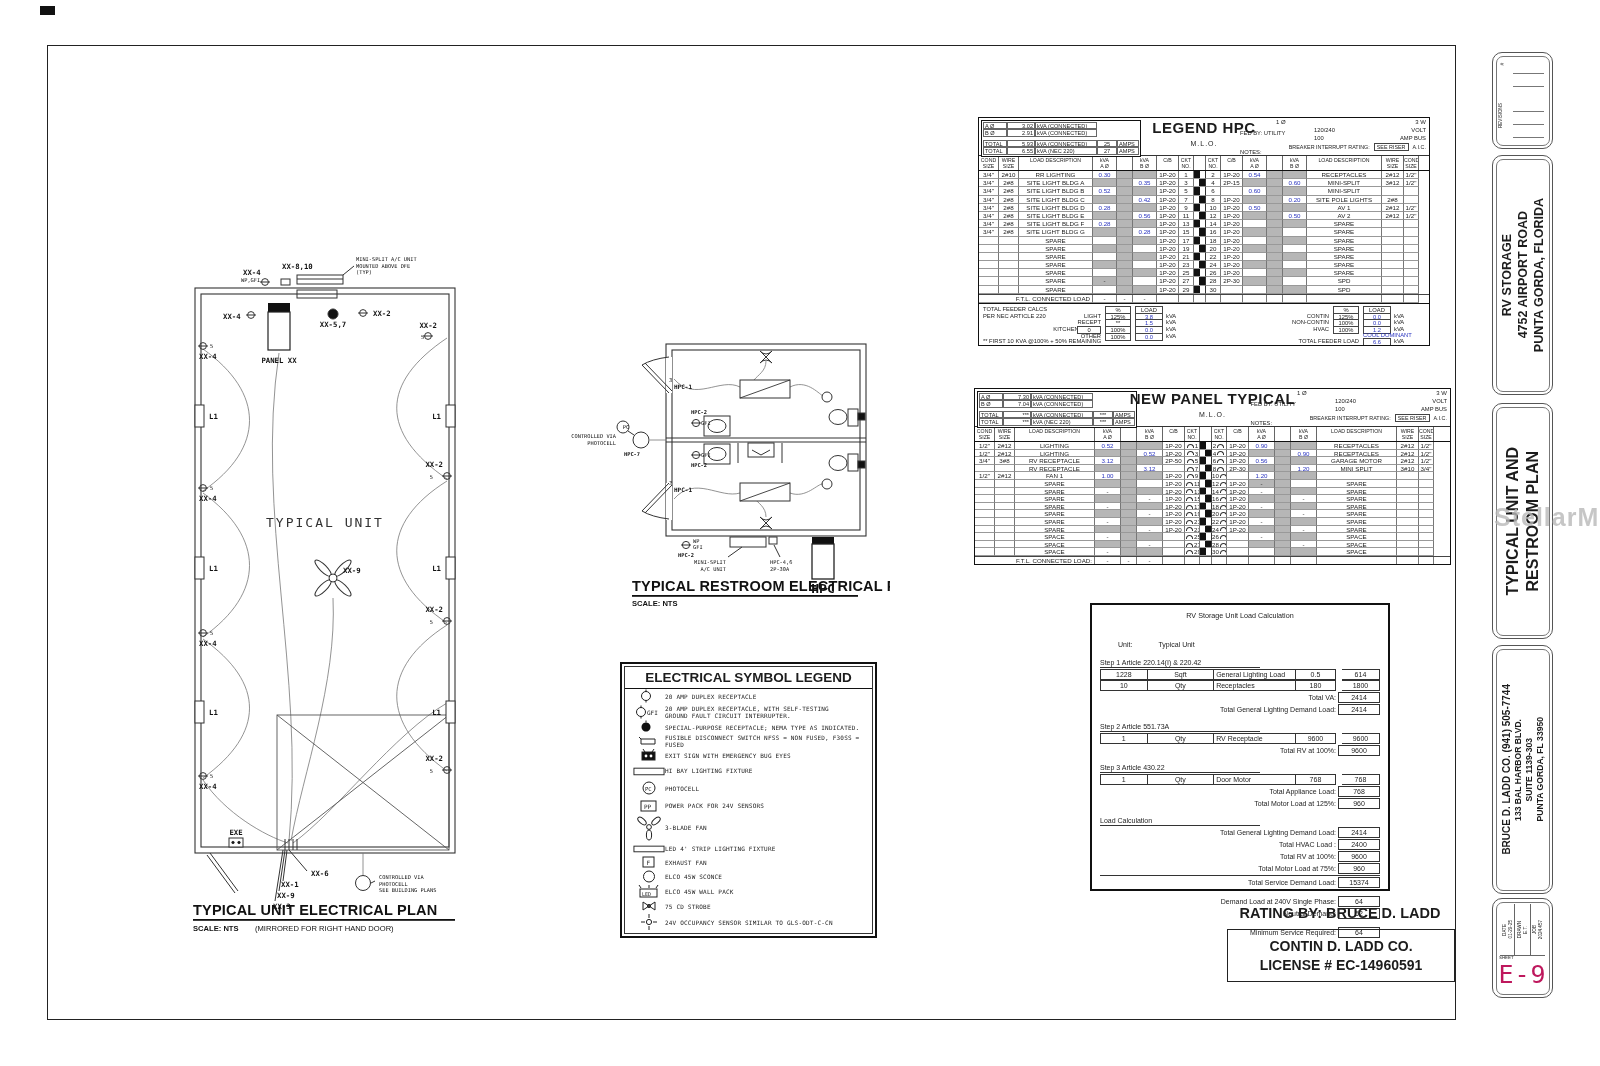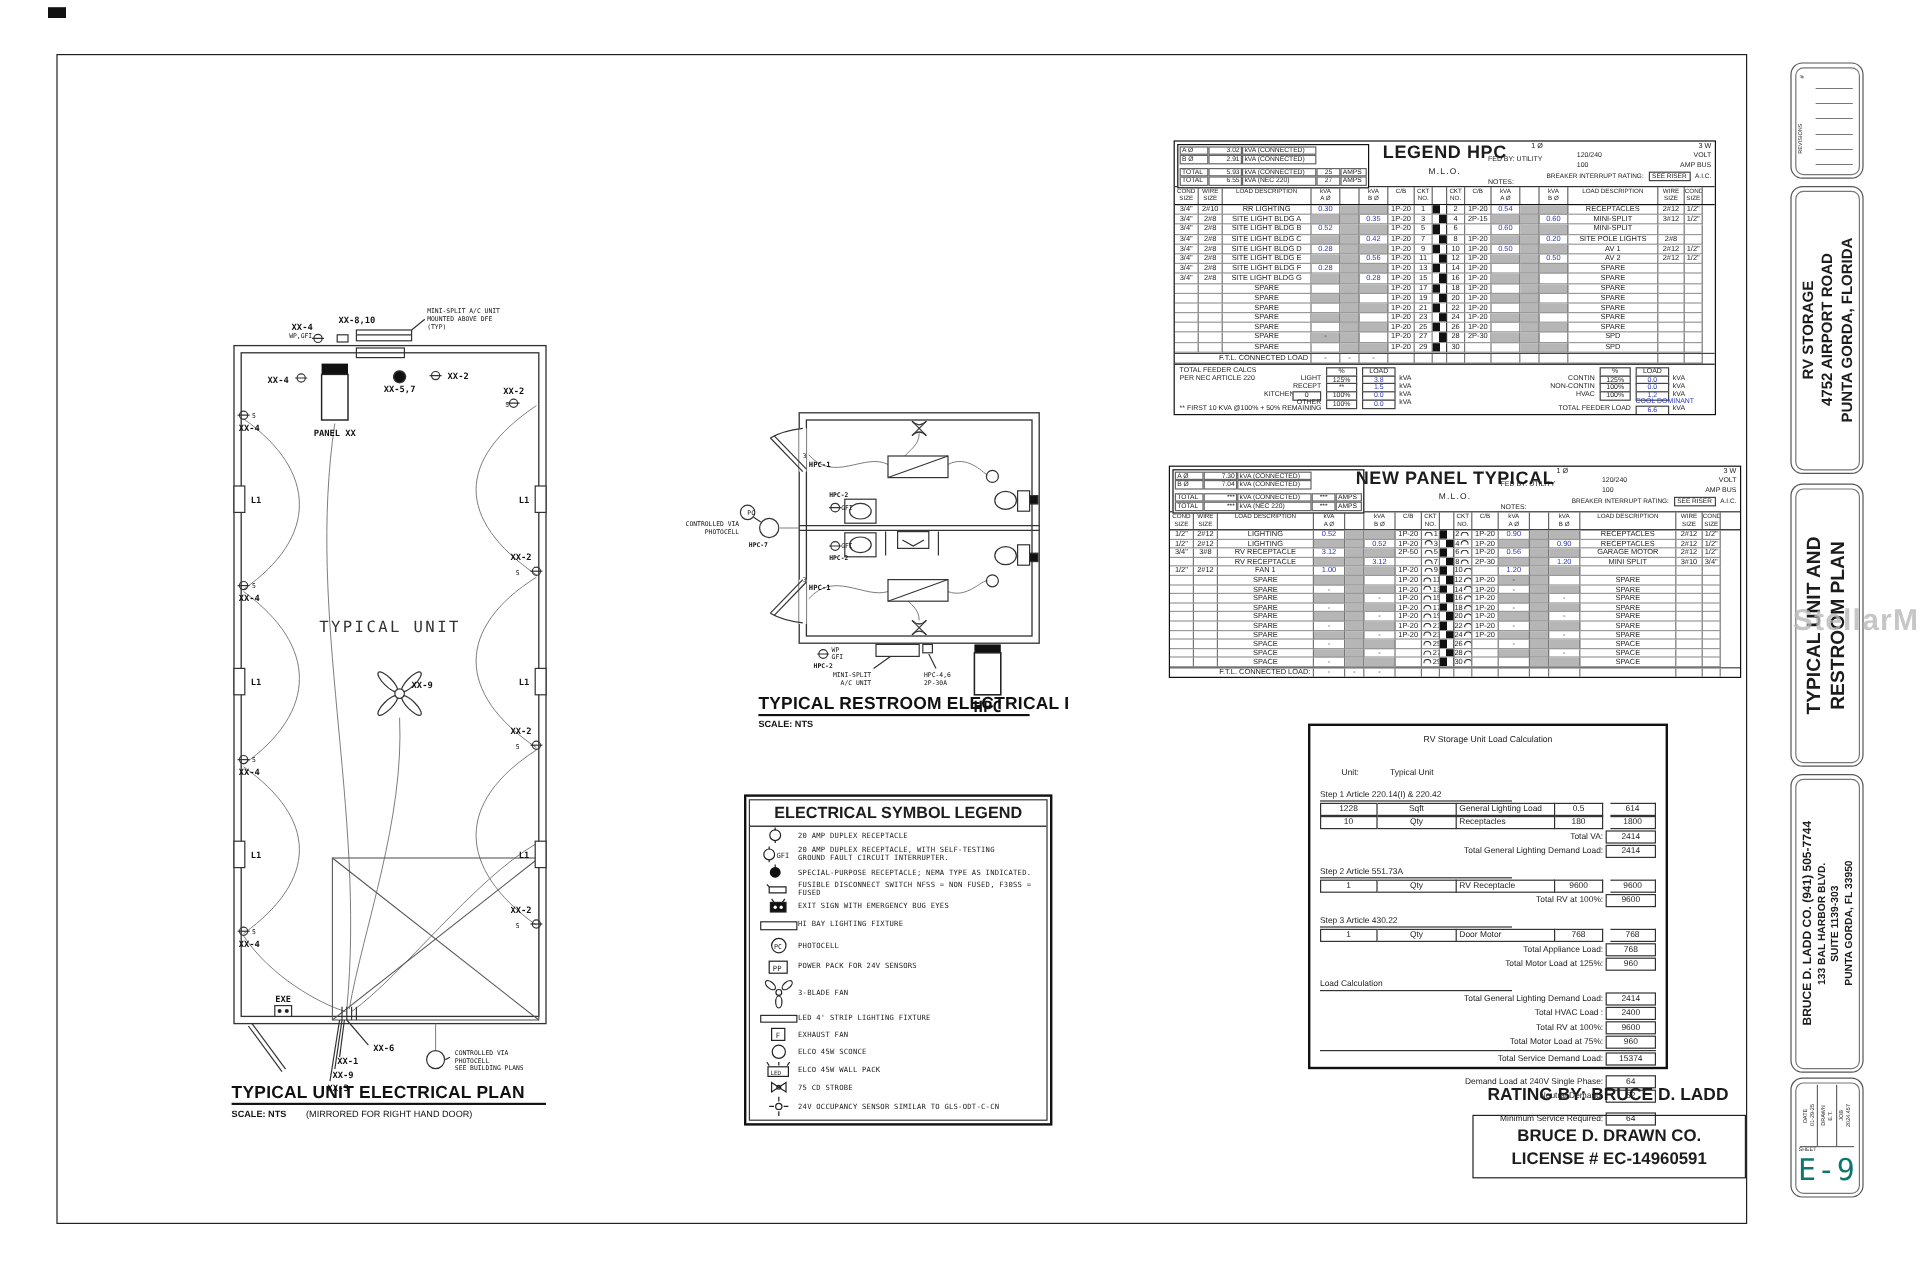--- a/index.html
+++ b/index.html
@@ -80,21 +80,21 @@
   .rev-lines{position:absolute;left:20px;right:8px;top:8px;bottom:8px;
      background:repeating-linear-gradient(#fff 0 12px,#777 12px 12.8px);}
   .rev-hash{position:absolute;left:8px;top:8px;font-size:5px;transform:rotate(-90deg);}
   .rev-lbl{position:absolute;left:5px;bottom:20px;font-size:4.6px;writing-mode:vertical-rl;transform:rotate(180deg);}
   .sgrid{position:absolute;top:5px;left:7px;right:7px;height:52px;display:flex;border-bottom:0.8px solid #666;}
   .scol{flex:1;border-right:0.8px solid #666;display:flex;align-items:center;justify-content:center;gap:1px;}
   .scol:last-child{border-right:none;}
   .scol .vline{font-size:4.6px;font-weight:normal;}
   .sheetlbl{position:absolute;left:6px;top:56px;font-size:4.4px;}
   .sheetno{position:absolute;left:0;right:0;bottom:8px;text-align:center;
-     font-family:"DejaVu Sans Mono",monospace;font-size:25px;letter-spacing:1px;color:#0f766e;}
+     font-family:"DejaVu Sans Mono",monospace;font-size:25px;letter-spacing:1px;color:#be185d;}
   
   .designby{position:absolute;left:1225px;top:905px;width:230px;text-align:center;font-weight:bold;font-size:14.5px;}
   .license{position:absolute;left:1227px;top:929px;width:228px;height:53px;border:1.5px solid #222;
      display:flex;flex-direction:column;justify-content:center;text-align:center;font-weight:bold;font-size:14px;line-height:19px;}
   .watermark{position:absolute;left:1494px;top:503px;font-size:25px;font-weight:bold;color:#b9b9b9;opacity:.8;
      letter-spacing:1px;z-index:9;}
   
   svg text{font-family:"DejaVu Sans Mono",monospace;fill:#111;}
   svg .lbl{font-size:7.3px;font-weight:bold;}
   svg .sm{font-size:5.3px;}
@@ -1471,21 +1471,21 @@
     </div>
     <div class="lc-gap"></div>
     <div class="lc-right">
       <span class="lc-rlab">Minimum Service Required:</span>
       <span class="lc-box">64</span>
     </div>
   </div>
 
 <div class="designby">RATING BY: BRUCE D. LADD</div>
 <div class="license">
-  <div>BRUCE D. DRAWN CO.</div>
+  <div>CONTIN D. LADD CO.</div>
   <div>LICENSE # EC-14960591</div>
 </div>
 
 <div class="sbox" style="top:52px;height:97px;">
   <div class="rev-hash">#</div>
   <div class="rev-lbl">REVISIONS</div>
   <div class="rev-lines"></div>
 </div>
 <div class="sbox" style="top:155px;height:240px;">
   <div class="vwrap">

